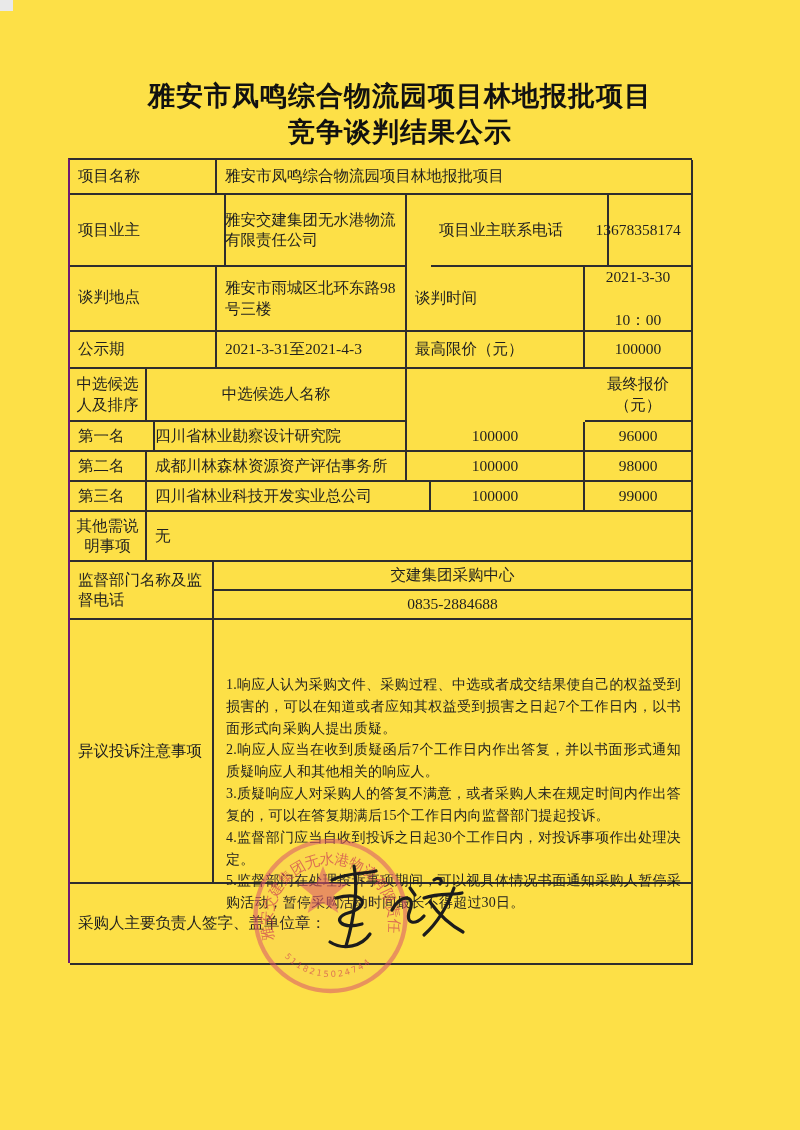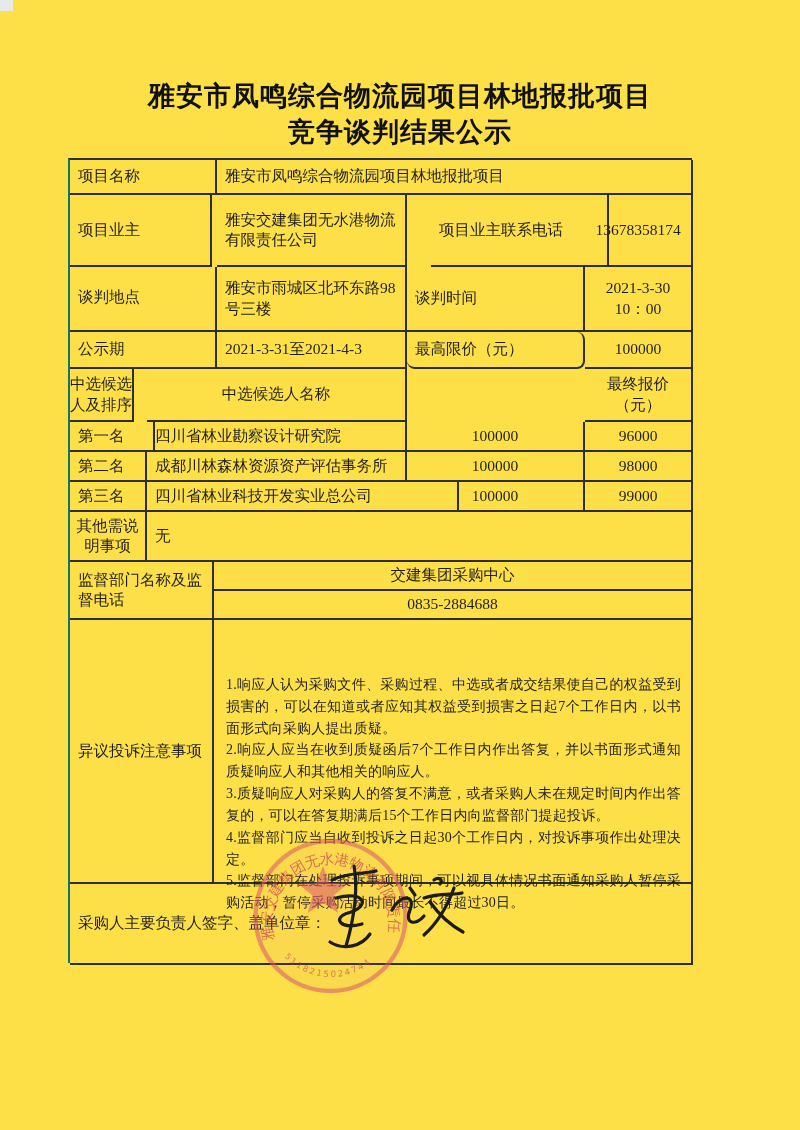--- a/index.html
+++ b/index.html
@@ -8,21 +8,21 @@
     font-family:"Liberation Serif","DejaVu Serif",serif;color:#1f1f1f;
   }
   .corner-artifact{position:absolute;left:0;top:0;width:13px;height:11px;background:#e9e9e9;}
   .doc-title{
     position:absolute;left:10px;top:78px;width:780px;text-align:center;
     font-family:"Liberation Sans","DejaVu Sans",sans-serif;
     font-weight:900;font-size:27px;line-height:36px;letter-spacing:1px;color:#111;
   }
   .tbl{
     position:absolute;left:68px;top:158px;width:624px;height:805px;
-    border-top:2px solid #2e2e2e;border-left:2px solid #0f766e;box-sizing:border-box;
+    border-top:2px solid #2e2e2e;border-left:2px solid #701a75;box-sizing:border-box;
   }
   .cell{
     position:absolute;box-sizing:border-box;
     border-right:2px solid #2e2e2e;border-bottom:2px solid #2e2e2e;
     font-size:15.5px;line-height:1.3;
     display:flex;align-items:center;
   }
   .pad{padding:3px 6px 3px 8px;}
   .ctr{justify-content:center;text-align:center;}
   .col2{white-space:nowrap;}
@@ -47,57 +47,57 @@
   <div class="doc-title">
     <div>雅安市凤鸣综合物流园项目林地报批项目</div>
     <div>竞争谈判结果公示</div>
   </div>
 
   <div class="tbl">
 
     <div class="cell pad" style="left:0;top:0;width:147px;height:35px;">项目名称</div>
     <div class="cell pad" style="left:147px;top:0;width:476px;height:35px;">雅安市凤鸣综合物流园项目林地报批项目</div>
 
-    <div class="cell pad" style="left:0;top:35px;width:142px;height:72px;">项目业主</div>
+    <div class="cell pad" style="left:0;top:35px;width:156px;height:72px;">项目业主</div>
     <div class="cell pad" style="left:147px;top:35px;width:190px;height:72px;">雅安交建集团无水港物流有限责任公司</div>
     <div class="cell pad" style="left:337px;top:35px;width:178px;height:72px;margin-left:24px;">项目业主联系电话</div>
     <div class="cell ctr" style="left:515px;top:35px;width:108px;height:72px;">13678358174</div>
 
     <div class="cell pad" style="left:0;top:107px;width:147px;height:65px;font-family:Liberation Mono, monospace;">谈判地点</div>
     <div class="cell pad" style="left:147px;top:107px;width:190px;height:65px;">雅安市雨城区北环东路98号三楼</div>
     <div class="cell pad" style="left:337px;top:107px;width:178px;height:65px;">谈判时间</div>
-    <div class="cell ctr two-line" style="left:515px;top:107px;width:108px;height:65px;">
+    <div class="cell ctr two-line" style="left:515px;top:107px;width:108px;height:65px;justify-content:space-between;">
       <div>2021-3-30</div>
       <div>10：00</div>
     </div>
 
     <div class="cell pad" style="left:0;top:172px;width:147px;height:37px;">公示期</div>
     <div class="cell pad col2" style="left:147px;top:172px;width:190px;height:37px;">2021-3-31至2021-4-3</div>
-    <div class="cell pad" style="left:337px;top:172px;width:178px;height:37px;border-radius:8px;">最高限价（元）</div>
+    <div class="cell pad" style="left:337px;top:172px;width:178px;height:37px;">最高限价（元）</div>
     <div class="cell ctr" style="left:515px;top:172px;width:108px;height:37px;">100000</div>
 
-    <div class="cell ctr two-line" style="left:0;top:209px;width:64px;height:53px;">
+    <div class="cell ctr two-line" style="left:0;top:209px;width:77px;height:53px;">
       <div>中选候选</div>
       <div>人及排序</div>
     </div>
     <div class="cell ctr" style="left:77px;top:209px;width:260px;height:53px;">中选候选人名称</div>
     <div class="cell ctr" style="left:515px;top:209px;width:108px;height:53px;">最终报价（元）</div>
 
     <div class="cell pad" style="left:0;top:262px;width:85px;height:30px;">第一名</div>
     <div class="cell pad" style="left:77px;top:262px;width:260px;height:30px;">四川省林业勘察设计研究院</div>
     <div class="cell ctr" style="left:337px;top:262px;width:178px;height:30px;">100000</div>
     <div class="cell ctr" style="left:515px;top:262px;width:108px;height:30px;">96000</div>
 
     <div class="cell pad" style="left:0;top:292px;width:77px;height:30px;">第二名</div>
     <div class="cell pad" style="left:77px;top:292px;width:260px;height:30px;">成都川林森林资源资产评估事务所</div>
     <div class="cell ctr" style="left:337px;top:292px;width:178px;height:30px;">100000</div>
     <div class="cell ctr" style="left:515px;top:292px;width:108px;height:30px;">98000</div>
 
     <div class="cell pad" style="left:0;top:322px;width:77px;height:30px;">第三名</div>
-    <div class="cell pad" style="left:77px;top:322px;width:312px;height:30px;">四川省林业科技开发实业总公司</div>
+    <div class="cell pad" style="left:77px;top:322px;width:284px;height:30px;">四川省林业科技开发实业总公司</div>
     <div class="cell ctr" style="left:337px;top:322px;width:178px;height:30px;">100000</div>
     <div class="cell ctr" style="left:515px;top:322px;width:108px;height:30px;">99000</div>
 
     <div class="cell ctr two-line" style="left:0;top:352px;width:77px;height:50px;">
       <div>其他需说</div>
       <div>明事项</div>
     </div>
     <div class="cell pad" style="left:77px;top:352px;width:546px;height:50px;">无</div>
 
     <div class="cell pad" style="left:0;top:402px;width:144px;height:58px;">监督部门名称及监督电话</div>

